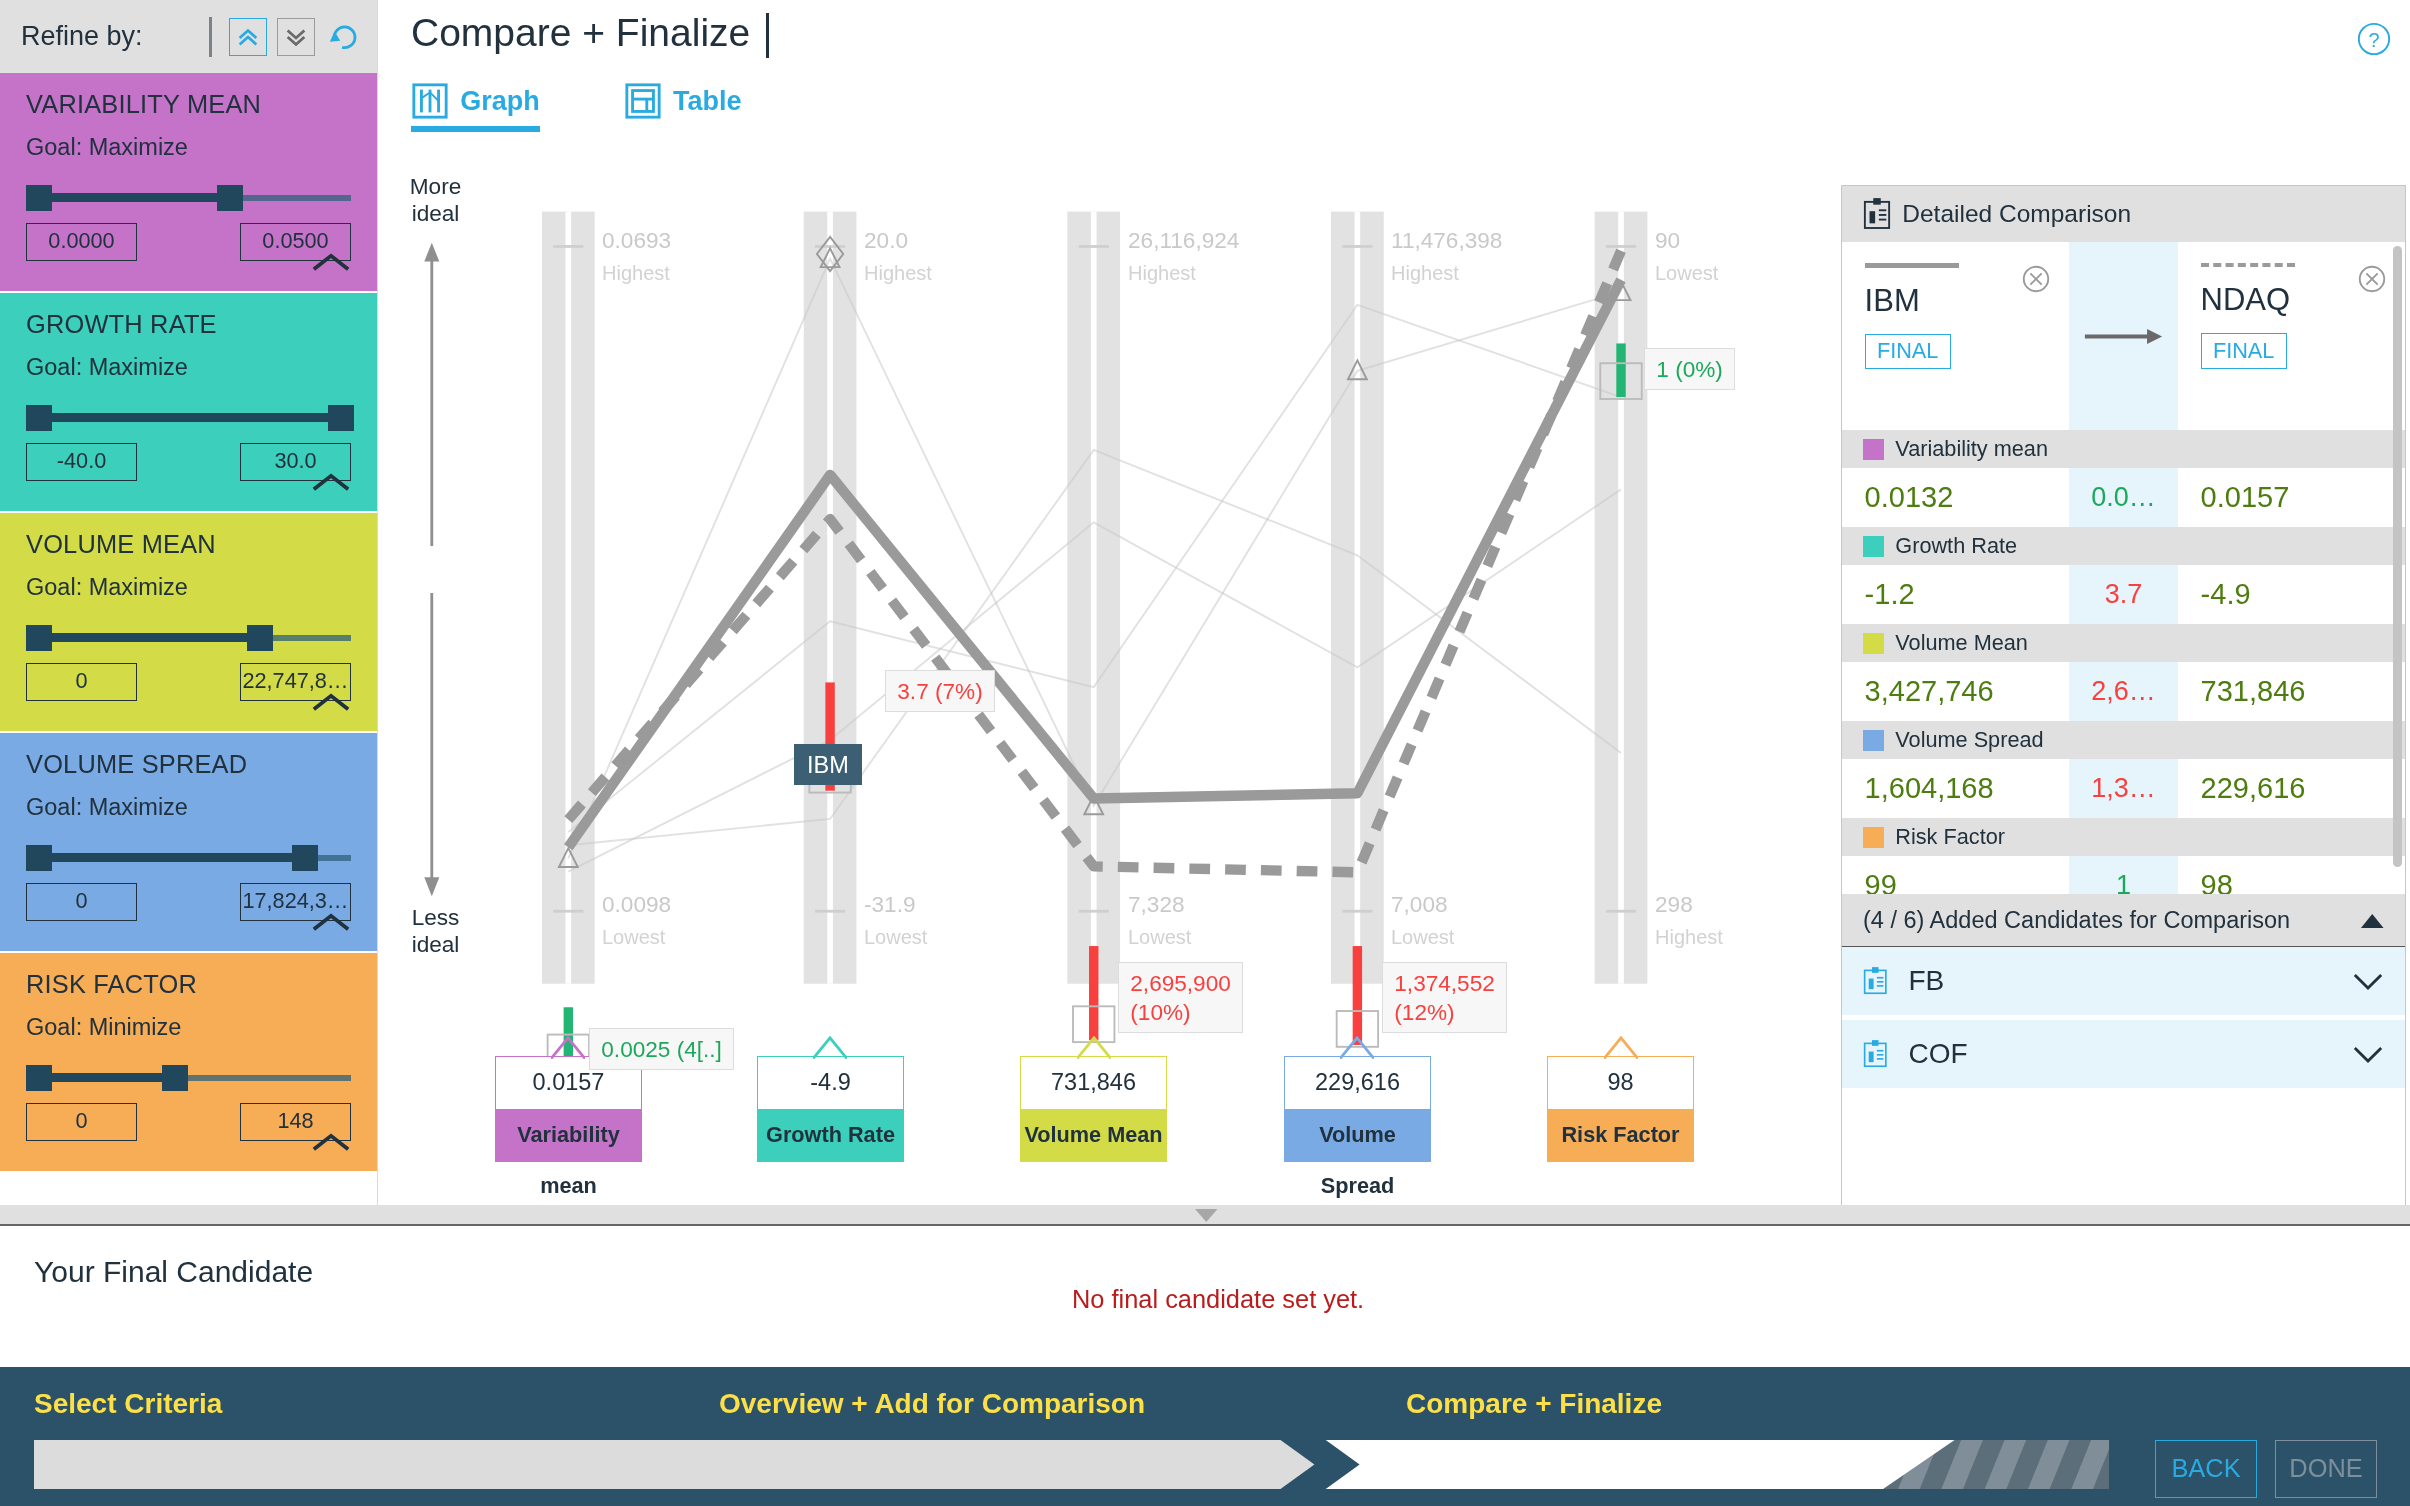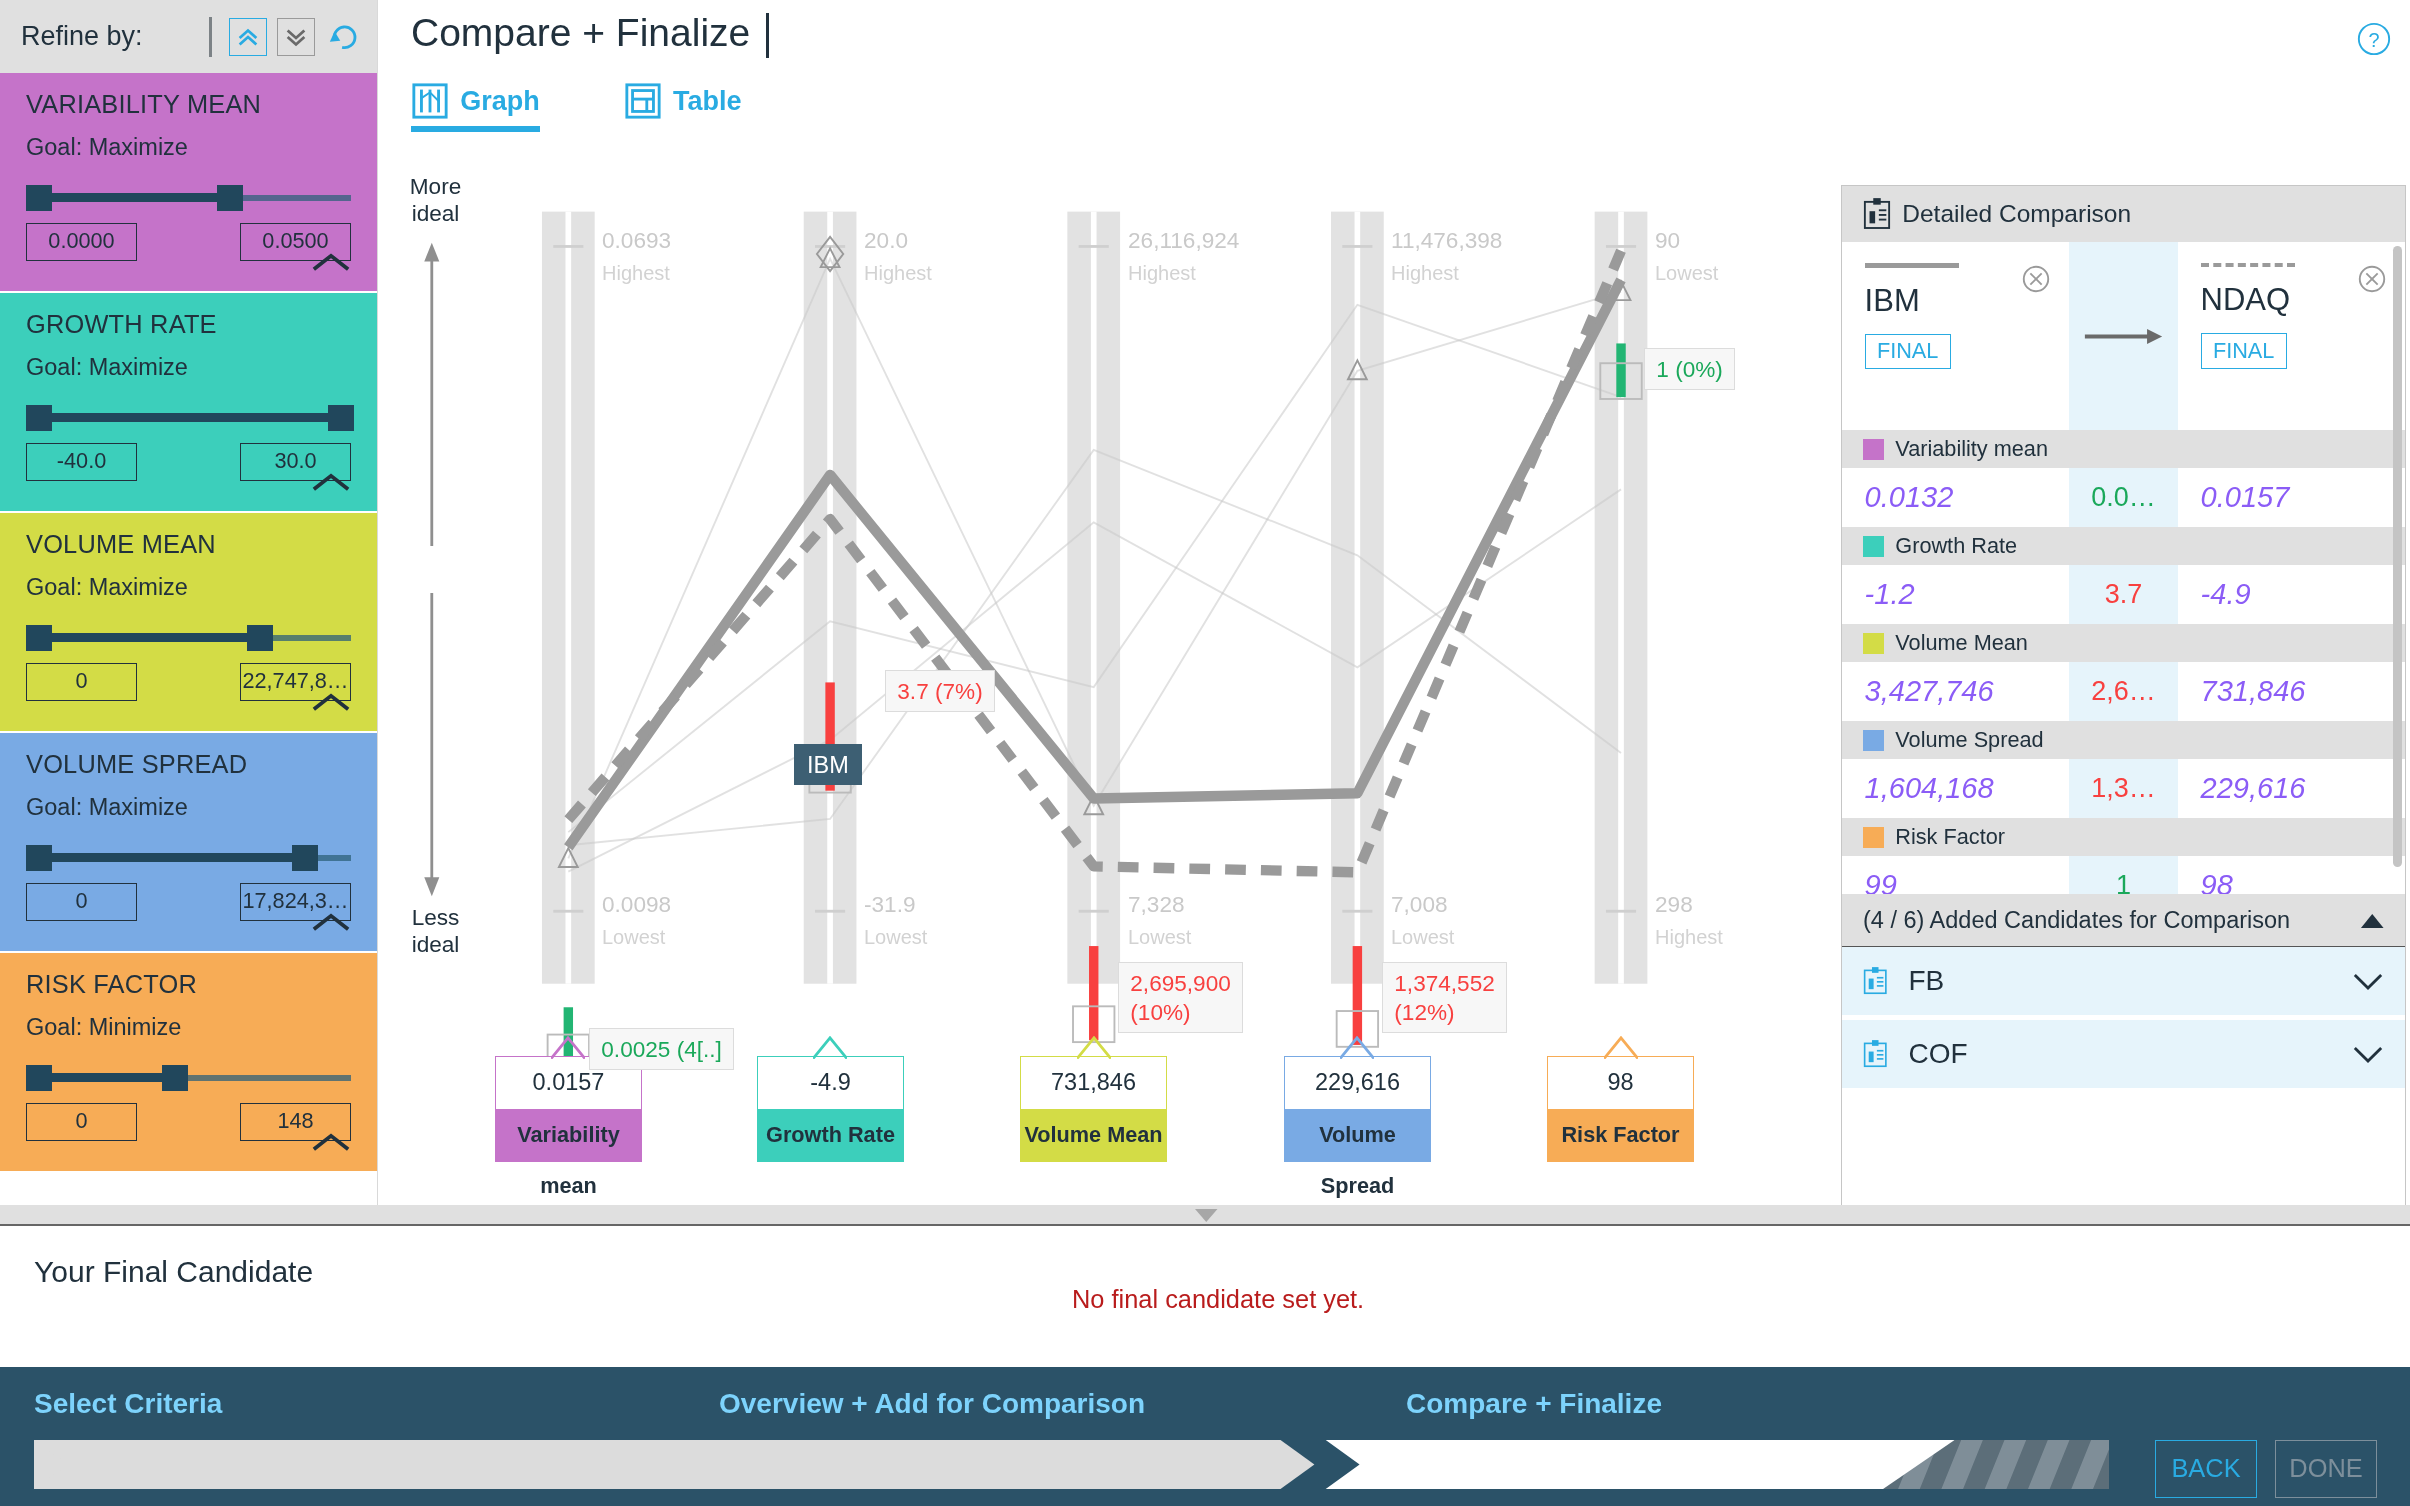--- a/index.html
+++ b/index.html
@@ -123,21 +123,21 @@
     padding: 3.8px 11.3px;
   }
   .cmp-col .xbtn { position: absolute; right: 17px; top: 21px; }
 
   .rowhead {
     height: 38px; background: #e0e0e0; display: flex; align-items: center; gap: 11.3px; padding: 0 21px;
     font-size: 21.7px; color: #21313d;
   }
   .swatch { width: 21px; height: 21px; display: inline-block; }
   .rowvals { display: flex; height: 59px; align-items: center; }
-  .rowvals .cell { flex: 1 1 0; padding: 0 22.6px; font-size: 29px; color: #8b5cf6; font-style: italic; }
+  .rowvals .cell { flex: 1 1 0; padding: 0 22.6px; font-size: 29px; color: #4d7c0f; }
   .rowvals .mid {
     width: 109px; background: #e6f4fb; height: 59px; display: flex; align-items: center;
     justify-content: center; font-size: 27px;
   }
   .mid.red { color: #f8403f; } .mid.green { color: #1aa85a; }
 
   .more-row { height: 58px; background: #e6f4fb; display: flex; align-items: center; padding: 0 21px; }
   .more-row a { font-size: 24.5px; color: #29abe2; text-decoration: underline; }
 
   .added-head {
@@ -154,21 +154,21 @@
 
   
   #divider { position: absolute; left: 0; top: 1205px; width: 2411px; height: 21px; background: #e0e0e0; border-bottom: 2.8px solid #666; }
   #divider .caret { position: absolute; left: 1194px; top: 2.8px; }
   #final-sec { position: absolute; left: 0; top: 1229px; width: 2411px; height: 127px; background: #fff; }
   #final-sec .ftitle { position: absolute; left: 34px; top: 26px; font-size: 30px; color: #21313d; }
   #final-sec .fnone { position: absolute; left: 1072px; top: 56px; font-size: 25.4px; color: #b91c1c; text-align: center; }
 
   
   #bottom { position: absolute; left: 0; top: 1367px; width: 2411px; height: 139px; background: #2b5268; }
-  .step-lbl { position: absolute; top: 21px; font-size: 28px; font-weight: bold; color: #7dd3fc; }
+  .step-lbl { position: absolute; top: 21px; font-size: 28px; font-weight: bold; color: #fde047; }
   .bar-wrap { position: absolute; left: 34px; top: 73px; width: 2075px; height: 49px; }
   .btn-back, .btn-done {
     position: absolute; top: 73px; height: 58px; width: 102px; line-height: 55px; text-align: center;
     font-size: 25.4px; background: transparent;
   }
   .btn-back { right: 154px; border: 1.9px solid #29abe2; color: #29abe2; }
   .btn-done { right: 34px; border: 1.9px solid #7d8f9b; color: #7d8f9b; }
 </style>
 </head>
 <body>

